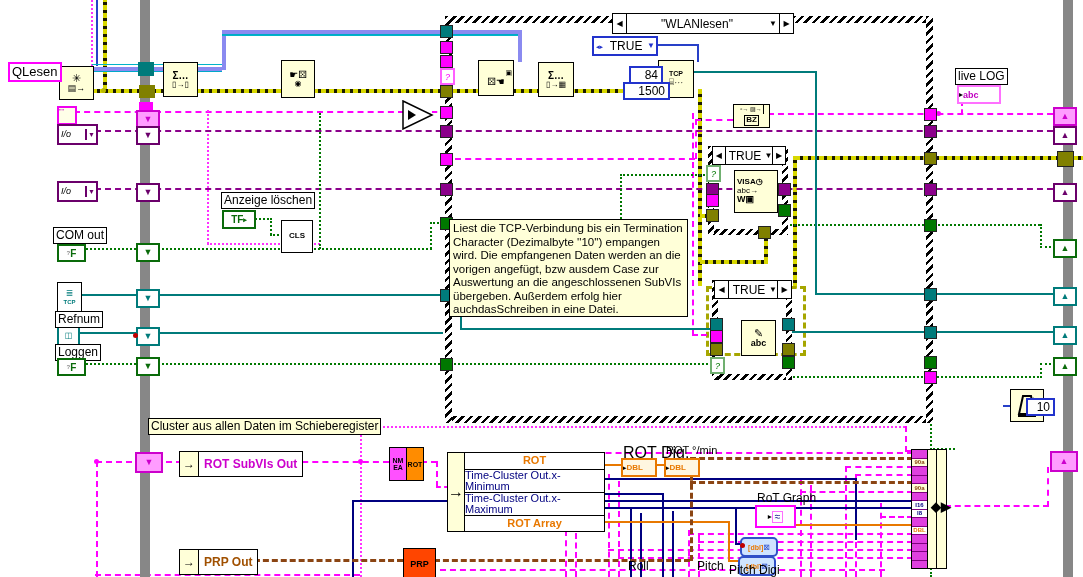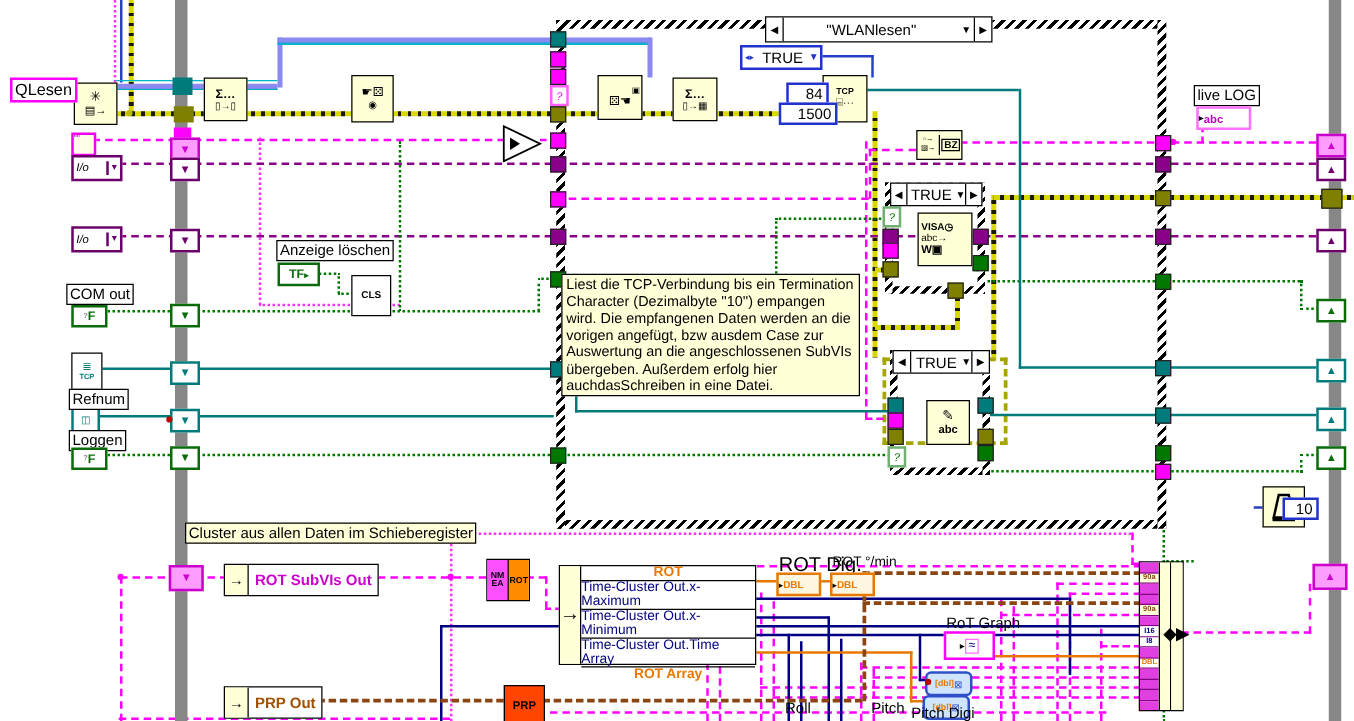--- a/index.html
+++ b/index.html
@@ -334,21 +334,21 @@
     <span style="font-size:7px;padding:0 2px;color:#2233CC">◂▸</span>
     <span style="flex:1;text-align:center">TRUE</span>
     <span style="font-size:8px;color:#2233CC;padding-right:1px">▼</span>
   </div>
 
   <svg style="position:absolute;left:402px;top:100px;z-index:5" width="32" height="30">
     <polygon points="1,1 30,15 1,29" fill="#fff" stroke="#000" stroke-width="1.5"></polygon>
     <polygon points="6,10 14,15 6,20" fill="#000"></polygon>
   </svg>
 
-  <div class="node" style="left:733px;top:104px;width:35px;height:22px;flex-direction:row">
+  <div class="node" style="left:733px;top:104px;width:35px;height:22px;flex-direction:column">
     <span style="font-size:6px;line-height:1.2;border-right:1px solid #000;padding:1px">▫→ ▨→</span>
     <span style="font-size:8px;font-weight:bold;border:1px solid #000;margin:1px;padding:0 1px">BZ</span>
   </div>
 
   <div class="node" style="left:734px;top:170px;width:40px;height:41px;align-items:flex-start;padding-left:2px">
     <span style="font-size:8px;font-weight:bold"><span>VISA</span><span>◷</span></span>
     <span style="font-size:8px">abc→</span>
     <span style="font-size:9px;font-weight:bold">W▣</span>
   </div>
 
@@ -429,23 +429,22 @@
   </div>
 
   <div style="position:absolute;left:403px;top:548px;width:31px;height:29px;border:1px solid #000;background:#FF4500;z-index:5;display:flex;align-items:center;justify-content:center;font-size:9px;font-weight:bold">
     <span>PRP</span>
   </div>
 
   <div style="position:absolute;left:447px;top:452px;width:156px;height:78px;border:1px solid #000;background:#fff;display:flex;z-index:5">
     <div style="width:16px;background:#FFFFD8;border-right:1px solid #000;display:flex;align-items:center;justify-content:center;font-weight:bold">→</div>
     <div style="flex:1;display:flex;flex-direction:column">
       <div class="cell or" style="flex:1;border-bottom:1px solid #000;font-size:11px;font-weight:bold">ROT</div>
+      <div class="cell nv" style="flex:1;border-bottom:1px solid #000;font-size:11px">Time-Cluster Out.x-Minimum</div>
       <div class="cell nv" style="flex:1;border-bottom:1px solid #000;font-size:11px">Time-Cluster Out.x-Maximum</div>
-      <div class="cell nv" style="flex:1;border-bottom:1px solid #000;font-size:11px">Time-Cluster Out.x-Minimum</div>
-      <div class="cell nv" style="flex:1;border-bottom:1px solid #000;font-size:11px">Time-Cluster Out.Time Array</div>
       <div class="cell or" style="flex:1;font-size:11px;font-weight:bold">ROT Array</div>
     </div>
   </div>
 
   <div class="flb" style="left:623px;top:444px;font-size:16px">ROT Dig.</div>
   <div class="flb" style="left:666px;top:444px;font-size:11px">ROT °/min</div>
   <div style="position:absolute;left:621px;top:458px;width:32px;height:15px;border:2px solid #E87800;background:#FFF6E0;z-index:6;display:flex;align-items:center">
     <span style="font-size:7px">▸</span>
     <span style="font-size:8px;font-weight:bold;color:#E87800">DBL</span>
   </div>

